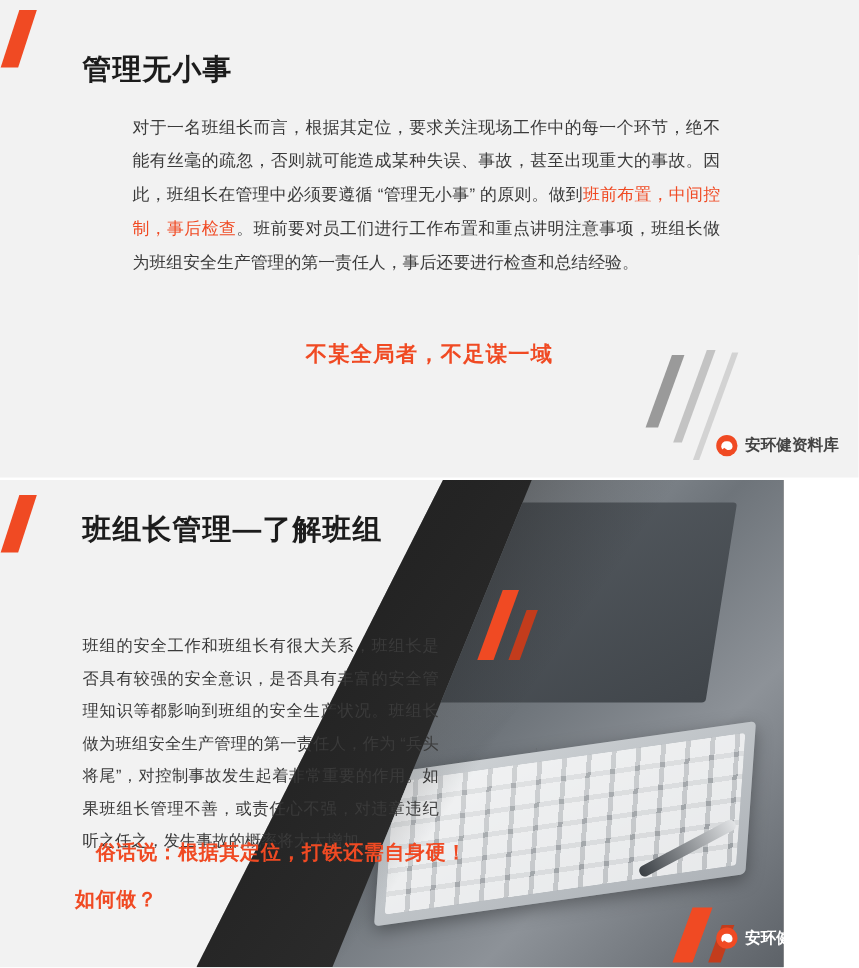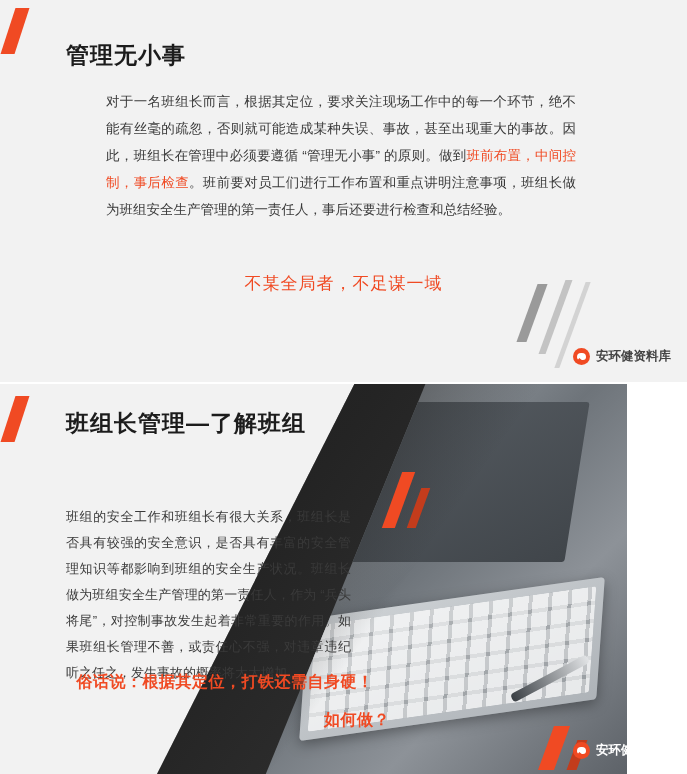--- a/index.html
+++ b/index.html
@@ -56,21 +56,21 @@
   }
   .s1-body .hl {
     color: #f04a23;
   }
   .s1-slogan {
     position: absolute;
     left: 0; top: 272px;
     width: 687px;
     text-align: center;
     font-size: 17px;
-    font-weight: normal;
+    font-weight: bold;
     color: #f04a23;
     letter-spacing: 1px;
   }
   
   .s1-stripe {
     position: absolute;
     background: #bdbdbd;
     transform: skewX(-20deg);
   }
   .s1-stripe.a { right: 150px; bottom: 40px; width: 10px; height: 58px; background: #9a9a9a; }
@@ -239,21 +239,21 @@
     text-align: center;
     font-size: 16px;
     font-weight: bold;
     color: #f04a23;
     letter-spacing: 0.5px;
   }
   .s2-slogan2 {
     position: absolute;
     left: 60px; top: 326px;
     width: 330px;
-    text-align: right;
+    text-align: left;
     font-size: 16px;
     font-weight: bold;
     color: #f04a23;
     letter-spacing: 0.5px;
     font-family: Liberation Serif, serif;
   }
   .acct2 { right: 16px; top: 742px; color: #ffffff; }
   .acct2 .label { color: #ffffff; }
 </style>
 </head>

